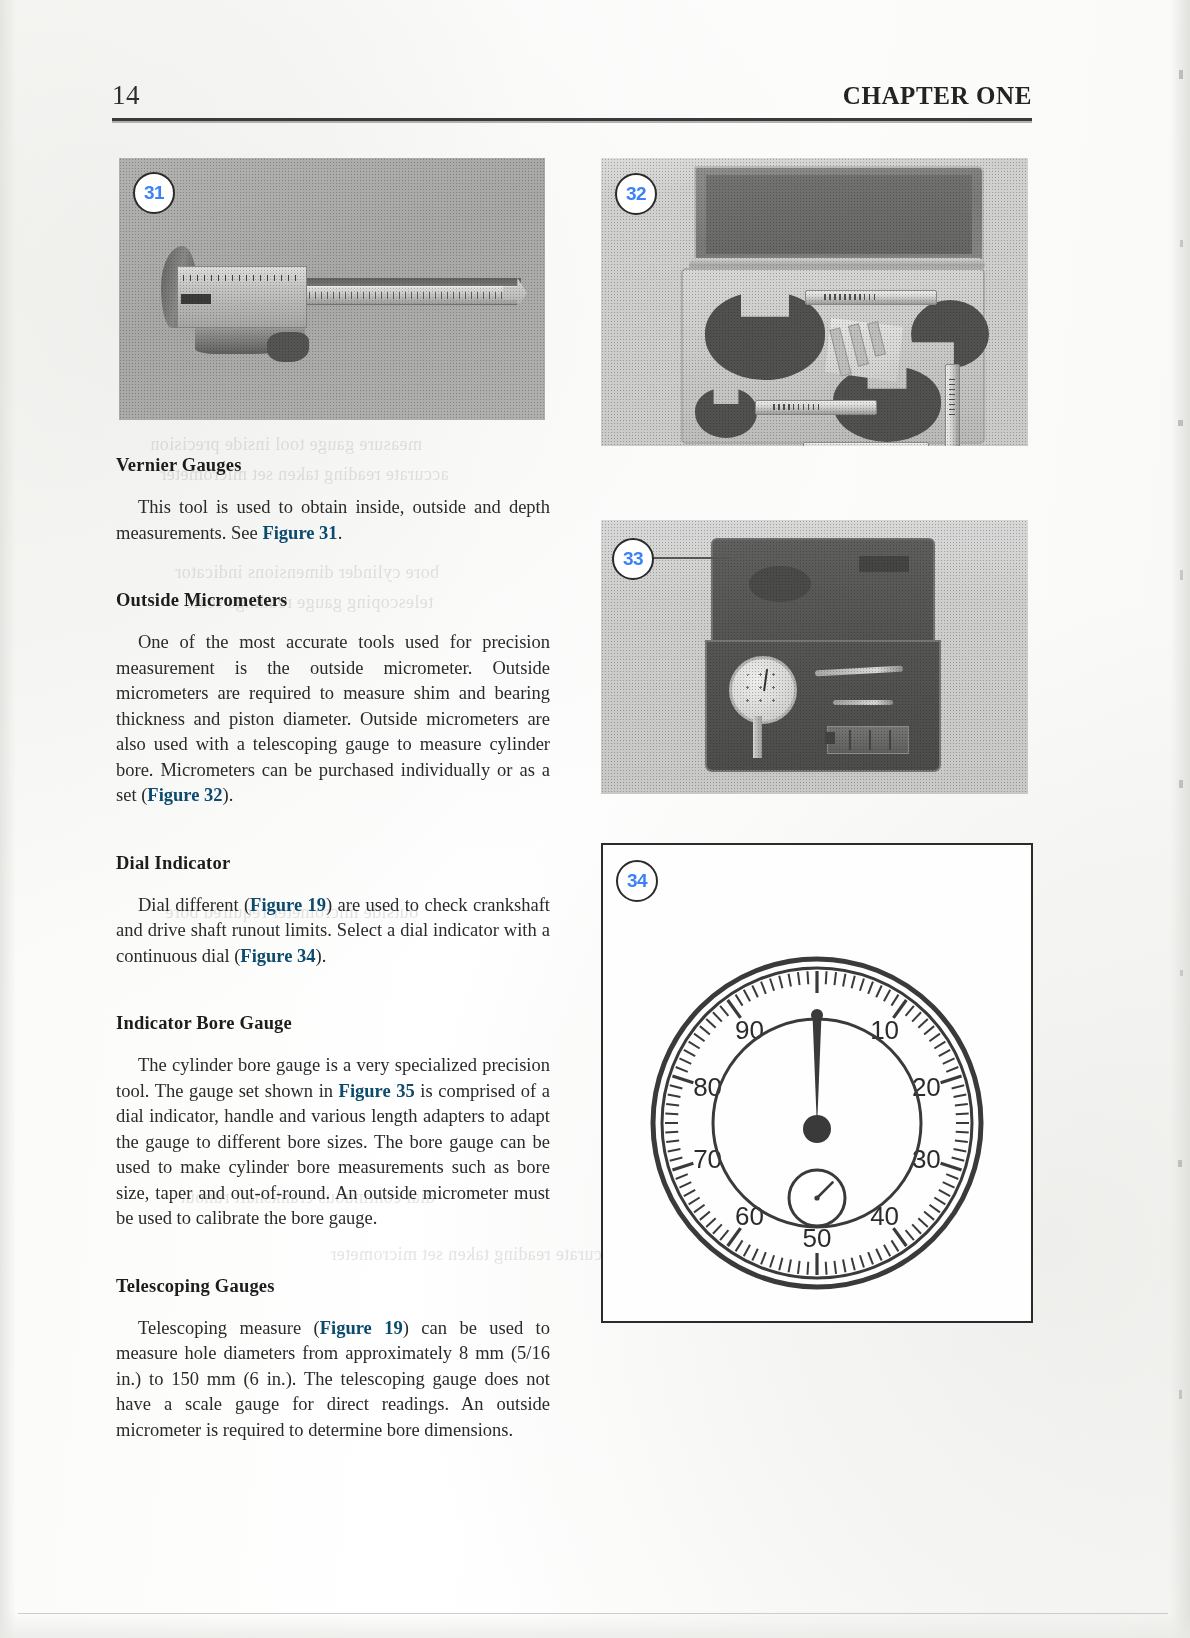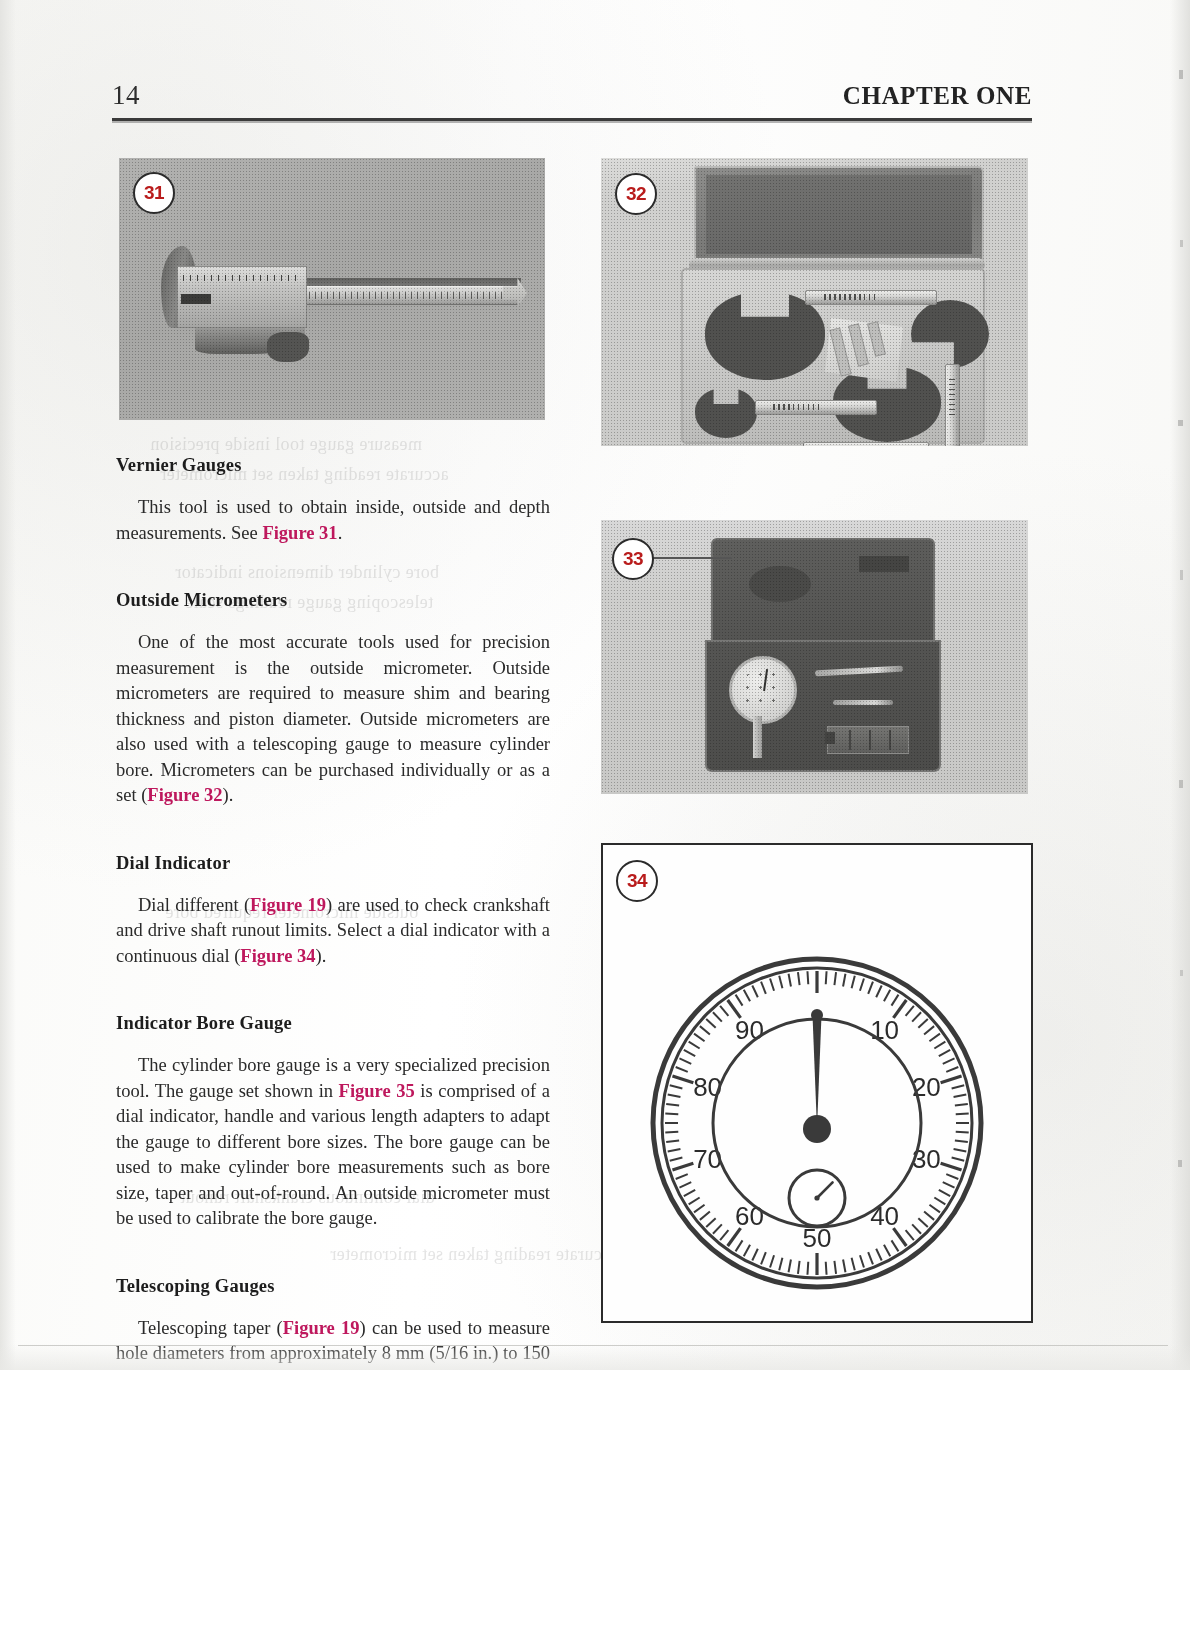--- a/index.html
+++ b/index.html
@@ -7,21 +7,21 @@
     padding: 0;
     background: #ffffff;
   }
   body {
     font-family: "Liberation Serif", "DejaVu Serif", serif;
   }
 
   .page {
     position: relative;
     width: 1190px;
-    height: 1370px;
+    height: 1638px;
     background: #fdfdfc;
     overflow: hidden;
     text-decoration: underline;
   }
 
   
   .scan-tint {
     position: absolute;
     inset: 0;
     background:
@@ -133,21 +133,21 @@
     font-size: 18.5px;
     line-height: 25.5px;
     color: #2a2a2a;
     text-align: justify;
     text-indent: 22px;
     margin: 0;
     hyphens: none;
   }
   .body-par b {
     font-weight: bold;
-    color: #be185d;
+    color: #0c4a6e;
   }
 
   
   .ghost {
     position: absolute;
     color: rgba(120,120,118,0.20);
     font-size: 18px;
     line-height: 25px;
     letter-spacing: 0.4px;
     transform: scaleX(-1);
@@ -181,21 +181,21 @@
   }
 
   
   .callout {
     position: absolute;
     width: 38px;
     height: 38px;
     border-radius: 50%;
     background: #ffffff;
     border: 2px solid #2b2b2b;
-    color: #b91c1c;
+    color: #3b82f6;
     font-family: "Liberation Sans", sans-serif;
     font-size: 19px;
     font-weight: bold;
     display: flex;
     align-items: center;
     justify-content: center;
     z-index: 6;
     letter-spacing: -0.5px;
   }
   .leader {
@@ -695,21 +695,21 @@
     <h2 class="sec-head gap">Outside Micrometers</h2>
     <p class="body-par"><span>One of the most accurate tools used for precision measurement is the outside micrometer. Outside micrometers are required to measure shim and bearing thickness and piston diameter. Outside micrometers are also used with a telescoping gauge to measure cylinder bore. Micrometers can be purchased individually or as a set (</span><b>Figure 32</b><span>).</span></p>
 
     <h2 class="sec-head gap">Dial Indicator</h2>
     <p class="body-par"><span>Dial different (</span><b>Figure 19</b><span>) are used to check crankshaft and drive shaft runout limits. Select a dial indicator with a continuous dial (</span><b>Figure 34</b><span>).</span></p>
 
     <h2 class="sec-head gap">Indicator Bore Gauge</h2>
     <p class="body-par"><span>The cylinder bore gauge is a very specialized precision tool. The gauge set shown in </span><b>Figure 35</b><span> is comprised of a dial indicator, handle and various length adapters to adapt the gauge to different bore sizes. The bore gauge can be used to make cylinder bore measurements such as bore size, taper and out-of-round. An outside micrometer must be used to calibrate the bore gauge.</span></p>
 
     <h2 class="sec-head gap">Telescoping Gauges</h2>
-    <p class="body-par"><span>Telescoping taper (</span><b>Figure 19</b><span>) can be used to measure hole diameters from approximately 8 mm (5/16 in.) to 150 mm (6 in.). The telescoping gauge does not have a scale gauge for direct readings. An outside micrometer is required to determine bore dimensions.</span></p>
+    <p class="body-par"><span>Telescoping measure (</span><b>Figure 19</b><span>) can be used to measure hole diameters from approximately 8 mm (5/16 in.) to 150 mm (6 in.). The telescoping gauge does not have a scale gauge for direct readings. An outside micrometer is required to determine bore dimensions.</span></p>
 
   </div>
 
   <div class="edge-left"></div>
   <div class="edge-right"></div>
   <div class="edge-right-specks"></div>
   <div class="edge-bottom"></div>
   <div class="bottom-rule"></div>
 
 </div>

